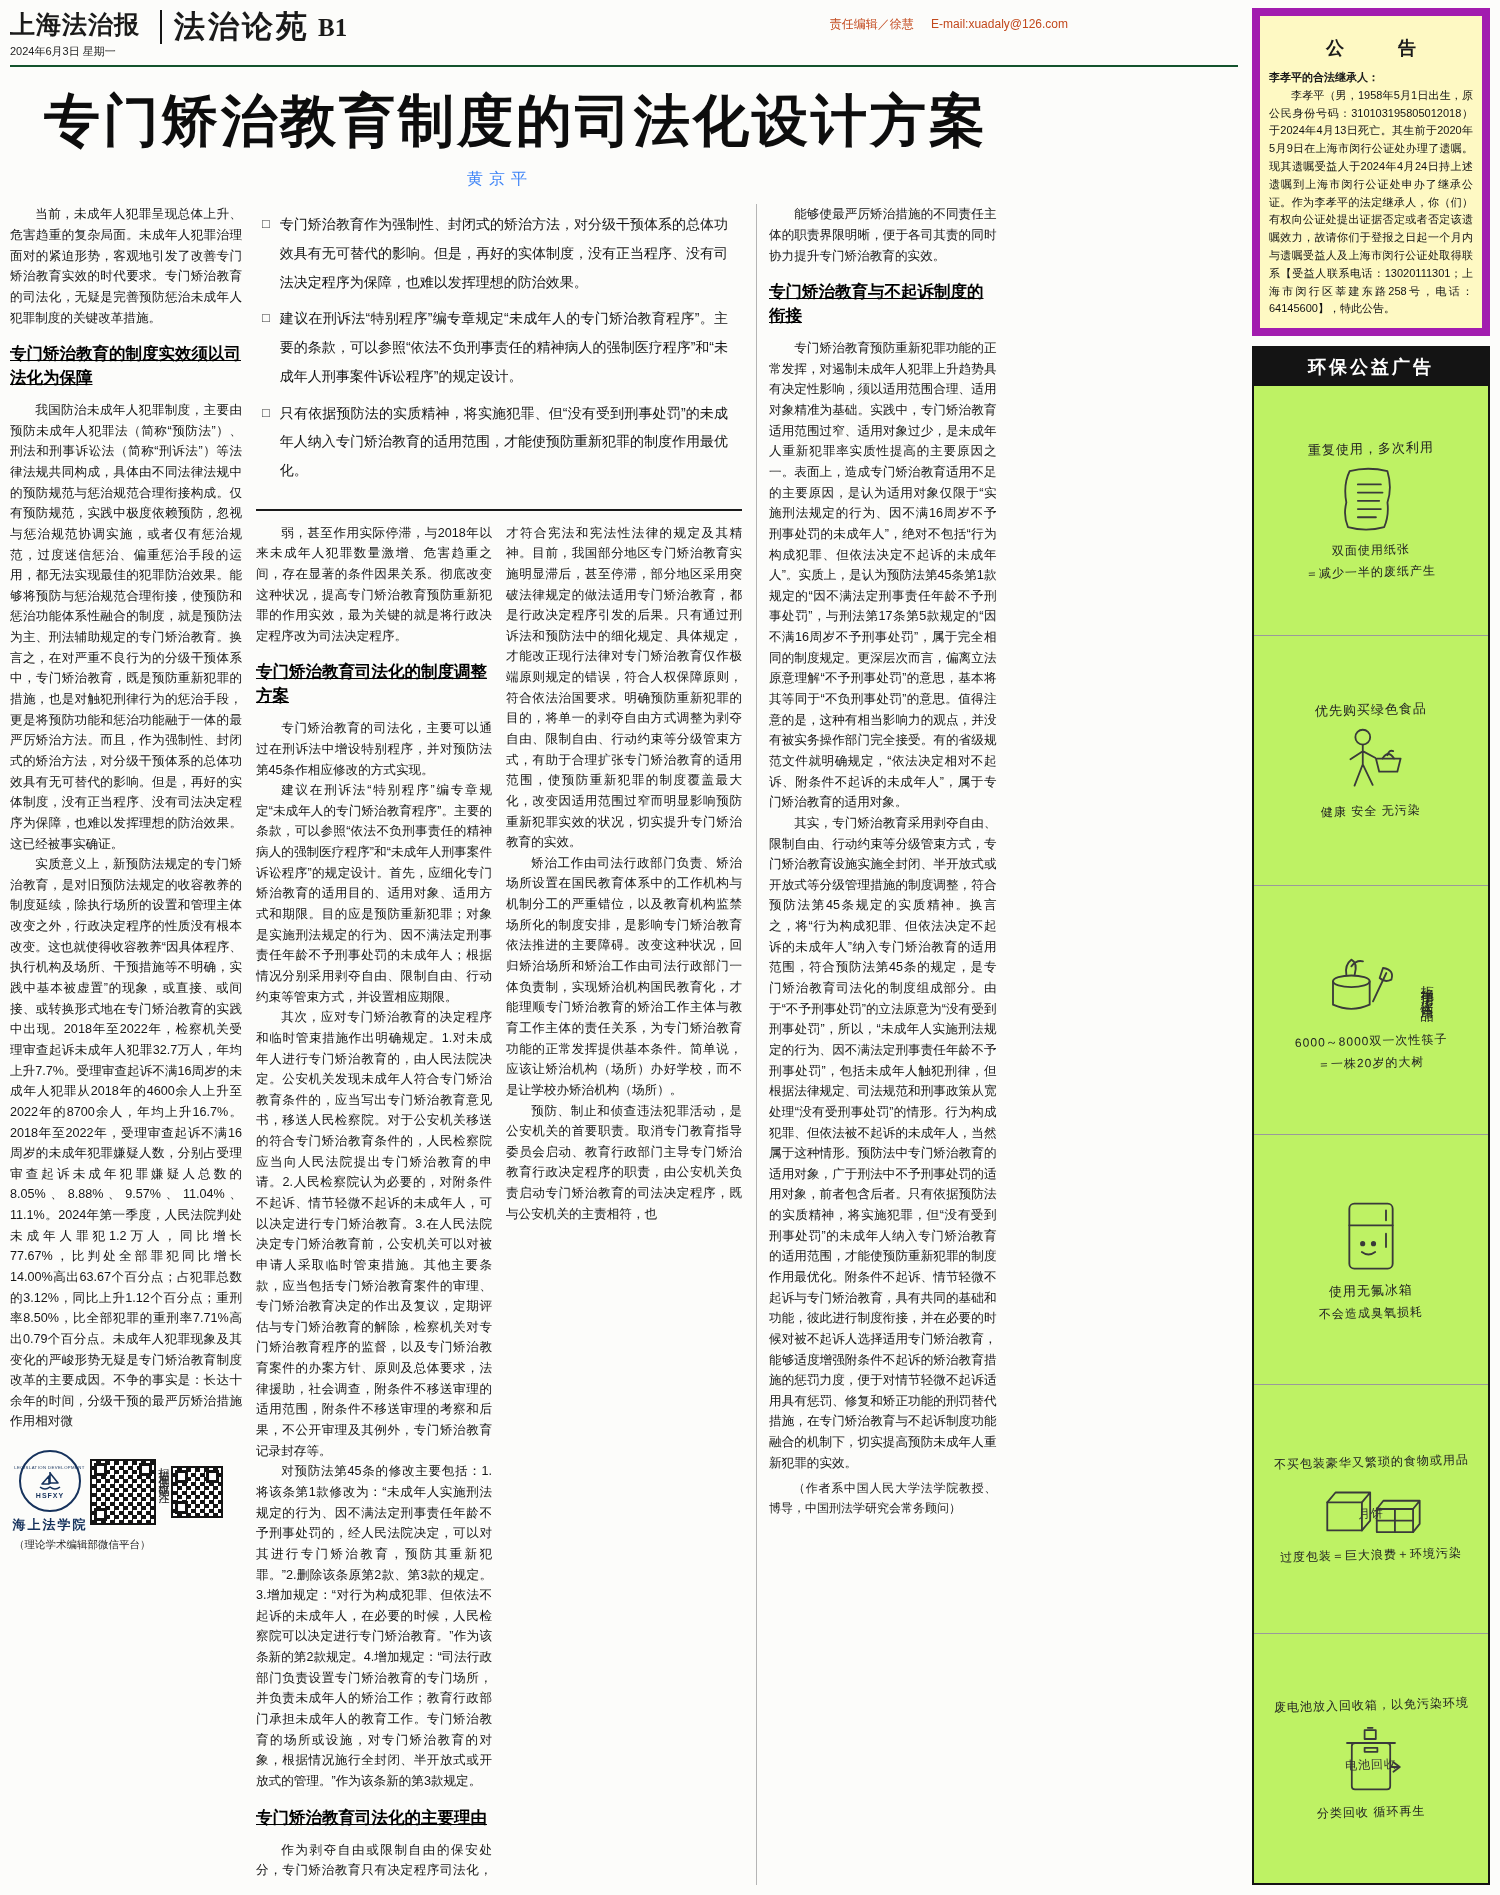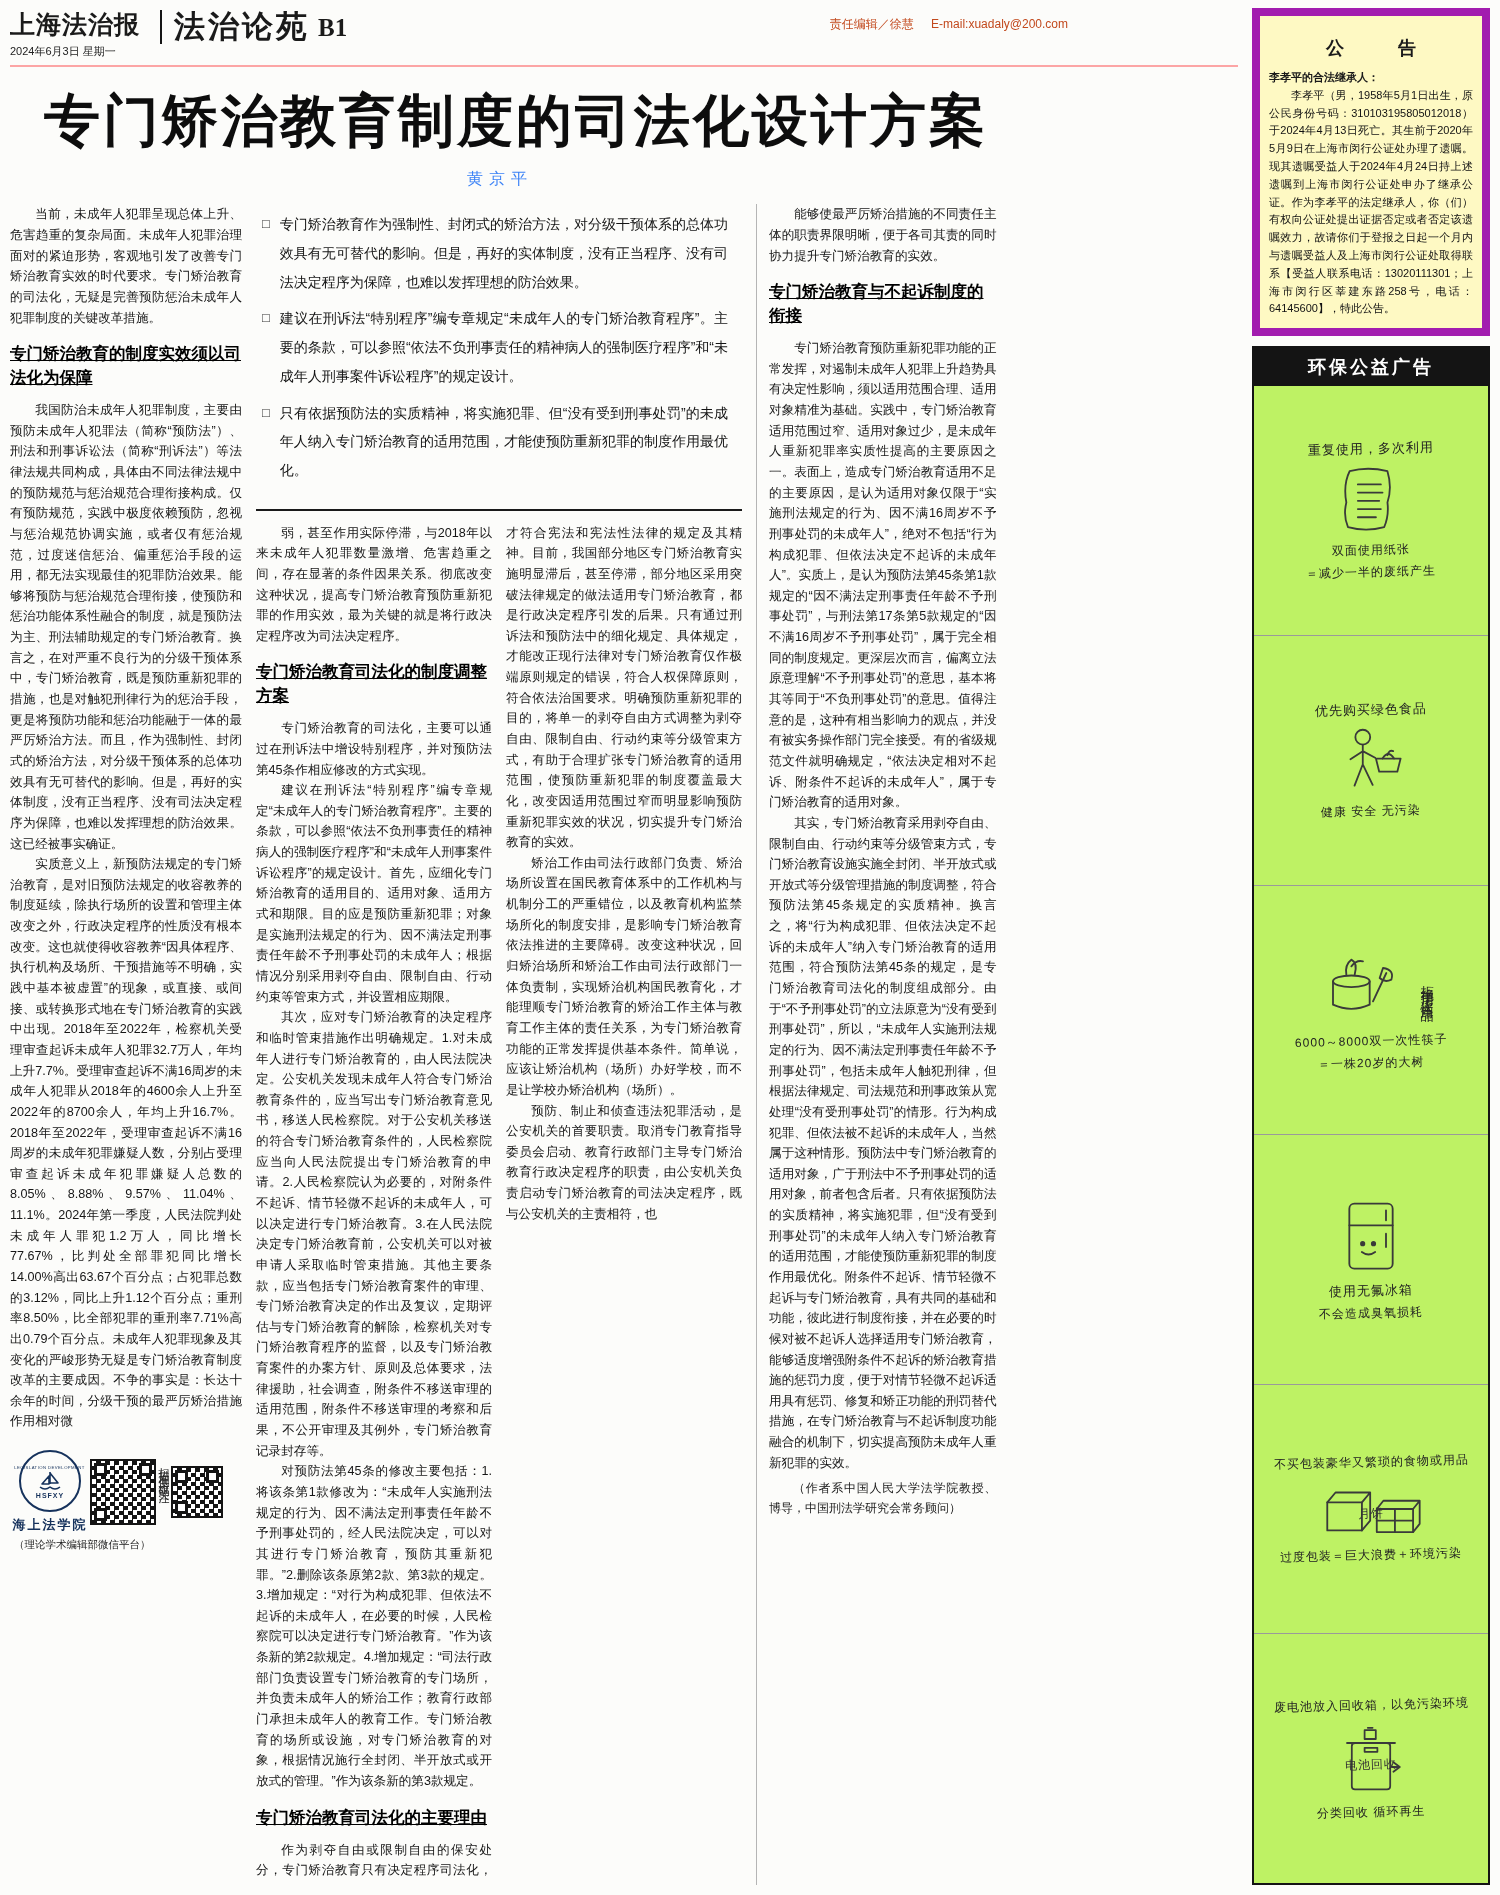--- a/index.html
+++ b/index.html
@@ -3,21 +3,21 @@
 <meta charset="utf-8">
 <style>
   * { margin:0; padding:0; box-sizing:border-box; }
   html,body { background:#d9d9d9; }
   body { font-family:"Liberation Sans","DejaVu Sans",sans-serif; color:#1a1a1a; }
   .page { width:1500px; height:1895px; margin:0 auto; background:#fcfcfa; display:flex; gap:14px; padding:8px 10px 10px 10px; overflow:hidden; }
 
   
   .main { flex:1; min-width:0; display:flex; flex-direction:column; overflow:hidden; }
 
-  .header { display:flex; align-items:flex-start; gap:20px; border-bottom:2px solid #fca5a5; padding-bottom:6px; }
+  .header { display:flex; align-items:flex-start; gap:20px; border-bottom:2px solid #14532d; padding-bottom:6px; }
   .masthead { display:flex; flex-direction:column; }
   .paper-name { font-family:"Liberation Serif","DejaVu Serif",serif; font-weight:bold; font-size:25px; letter-spacing:1px; }
   .paper-date { font-size:11px; margin-top:3px; color:#222; }
   .section-wrap { display:flex; align-items:flex-end; gap:8px; border-left:2px solid #151515; padding-left:12px; margin-top:2px; }
   .section-title { font-size:31px; font-weight:900; letter-spacing:3px; line-height:1.1; }
   .page-no { font-family:"Liberation Serif","DejaVu Serif",serif; font-size:25px; font-weight:bold; padding-bottom:2px; }
   .editor-info { margin-left:auto; margin-right:170px; margin-top:8px; font-size:12px; color:#c2491d; white-space:nowrap; }
   .editor-info .mail { margin-left:14px; }
 
   .headline { font-size:56px; font-weight:900; letter-spacing:3px; color:#0d0d0d; padding:22px 0 0 34px; line-height:1.15; white-space:nowrap; }
@@ -86,21 +86,21 @@
       <div class="masthead">
         <div class="paper-name">上海法治报</div>
         <div class="paper-date">2024年6月3日 星期一</div>
       </div>
       <div class="section-wrap">
         <div class="section-title">法治论苑</div>
         <div class="page-no">B1</div>
       </div>
       <div class="editor-info">
         <span>责任编辑／徐慧</span>
-        <span class="mail">E-mail:xuadaly@200.com</span>
+        <span class="mail">E-mail:xuadaly@126.com</span>
       </div>
     </div>
 
     <h1 class="headline">专门矫治教育制度的司法化设计方案</h1>
     <div class="byline">黄京平</div>
 
     <div class="columns">
 
       <div class="col1">
         <p class="blk-p">当前，未成年人犯罪呈现总体上升、危害趋重的复杂局面。未成年人犯罪治理面对的紧迫形势，客观地引发了改善专门矫治教育实效的时代要求。专门矫治教育的司法化，无疑是完善预防惩治未成年人犯罪制度的关键改革措施。</p>

